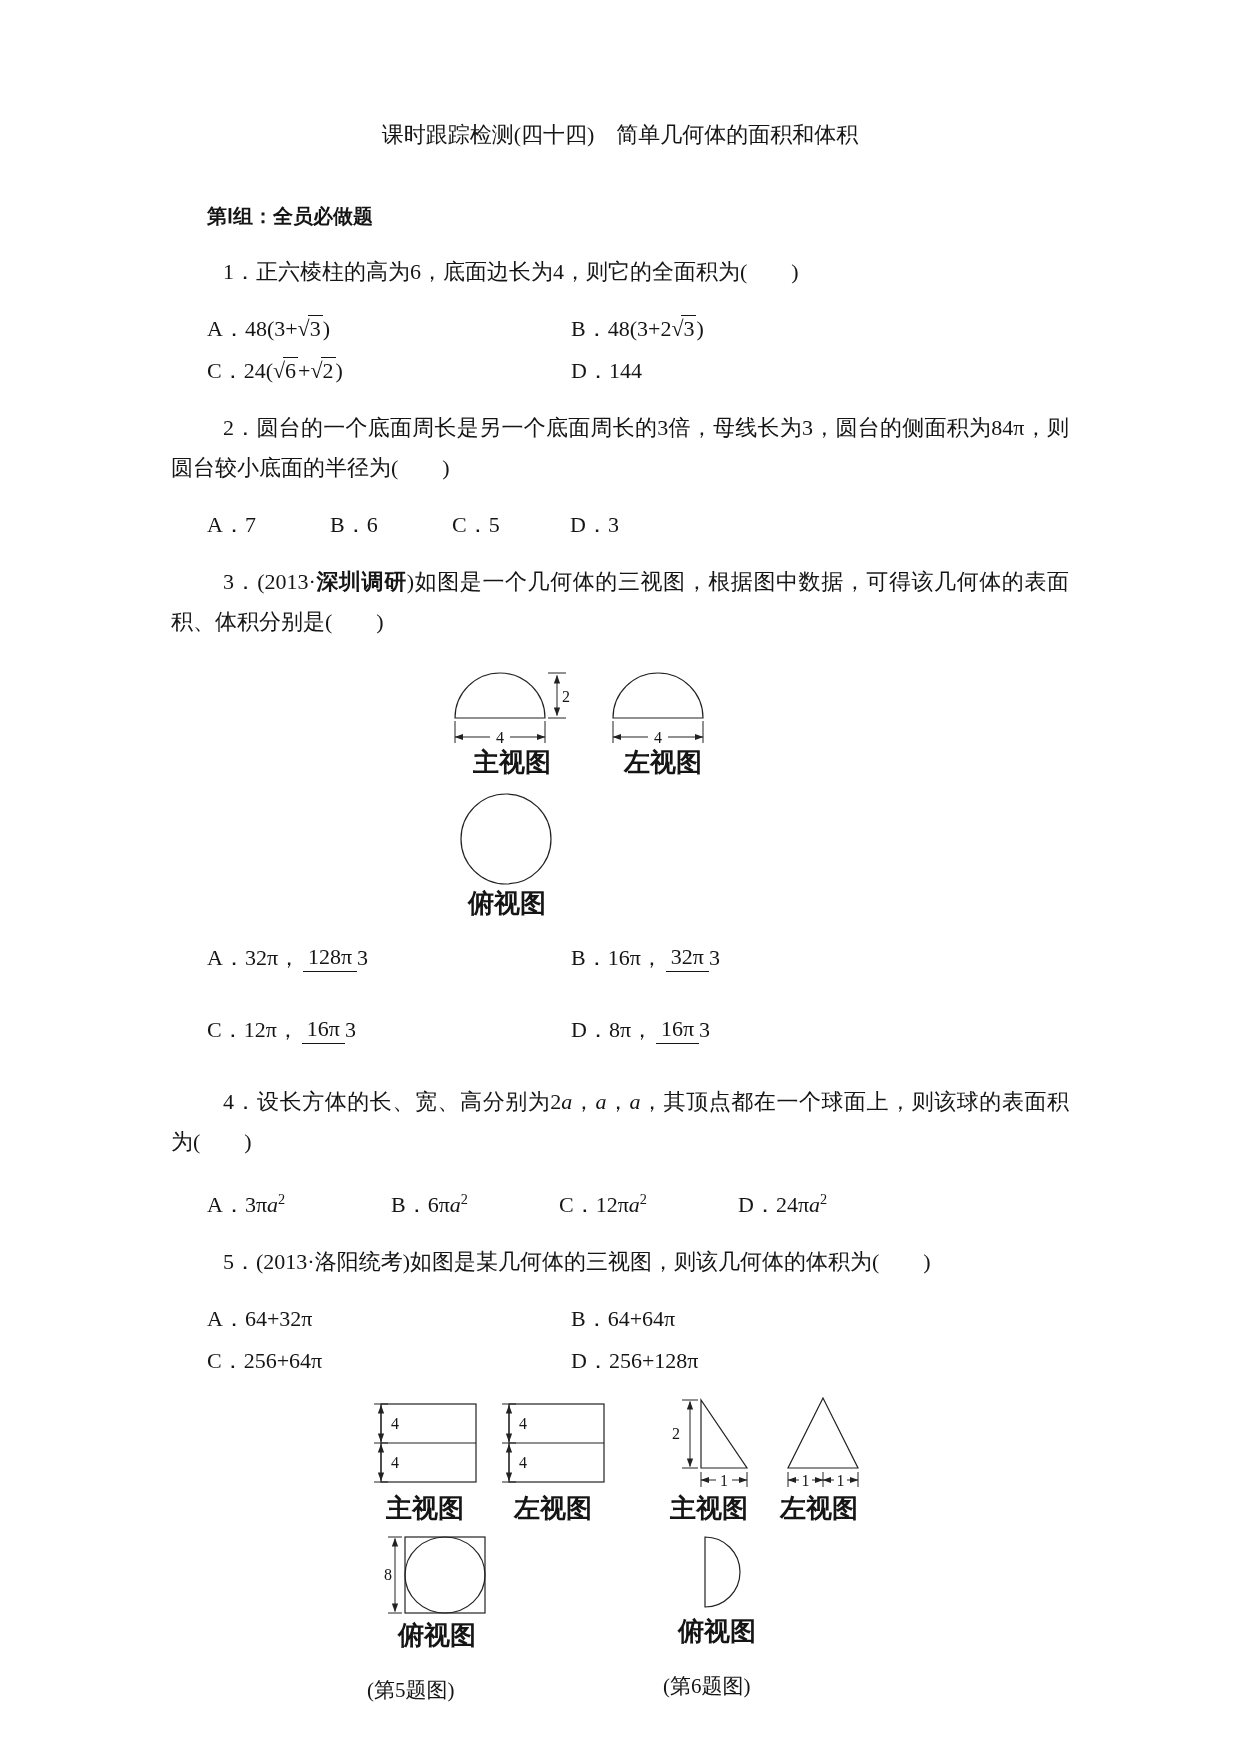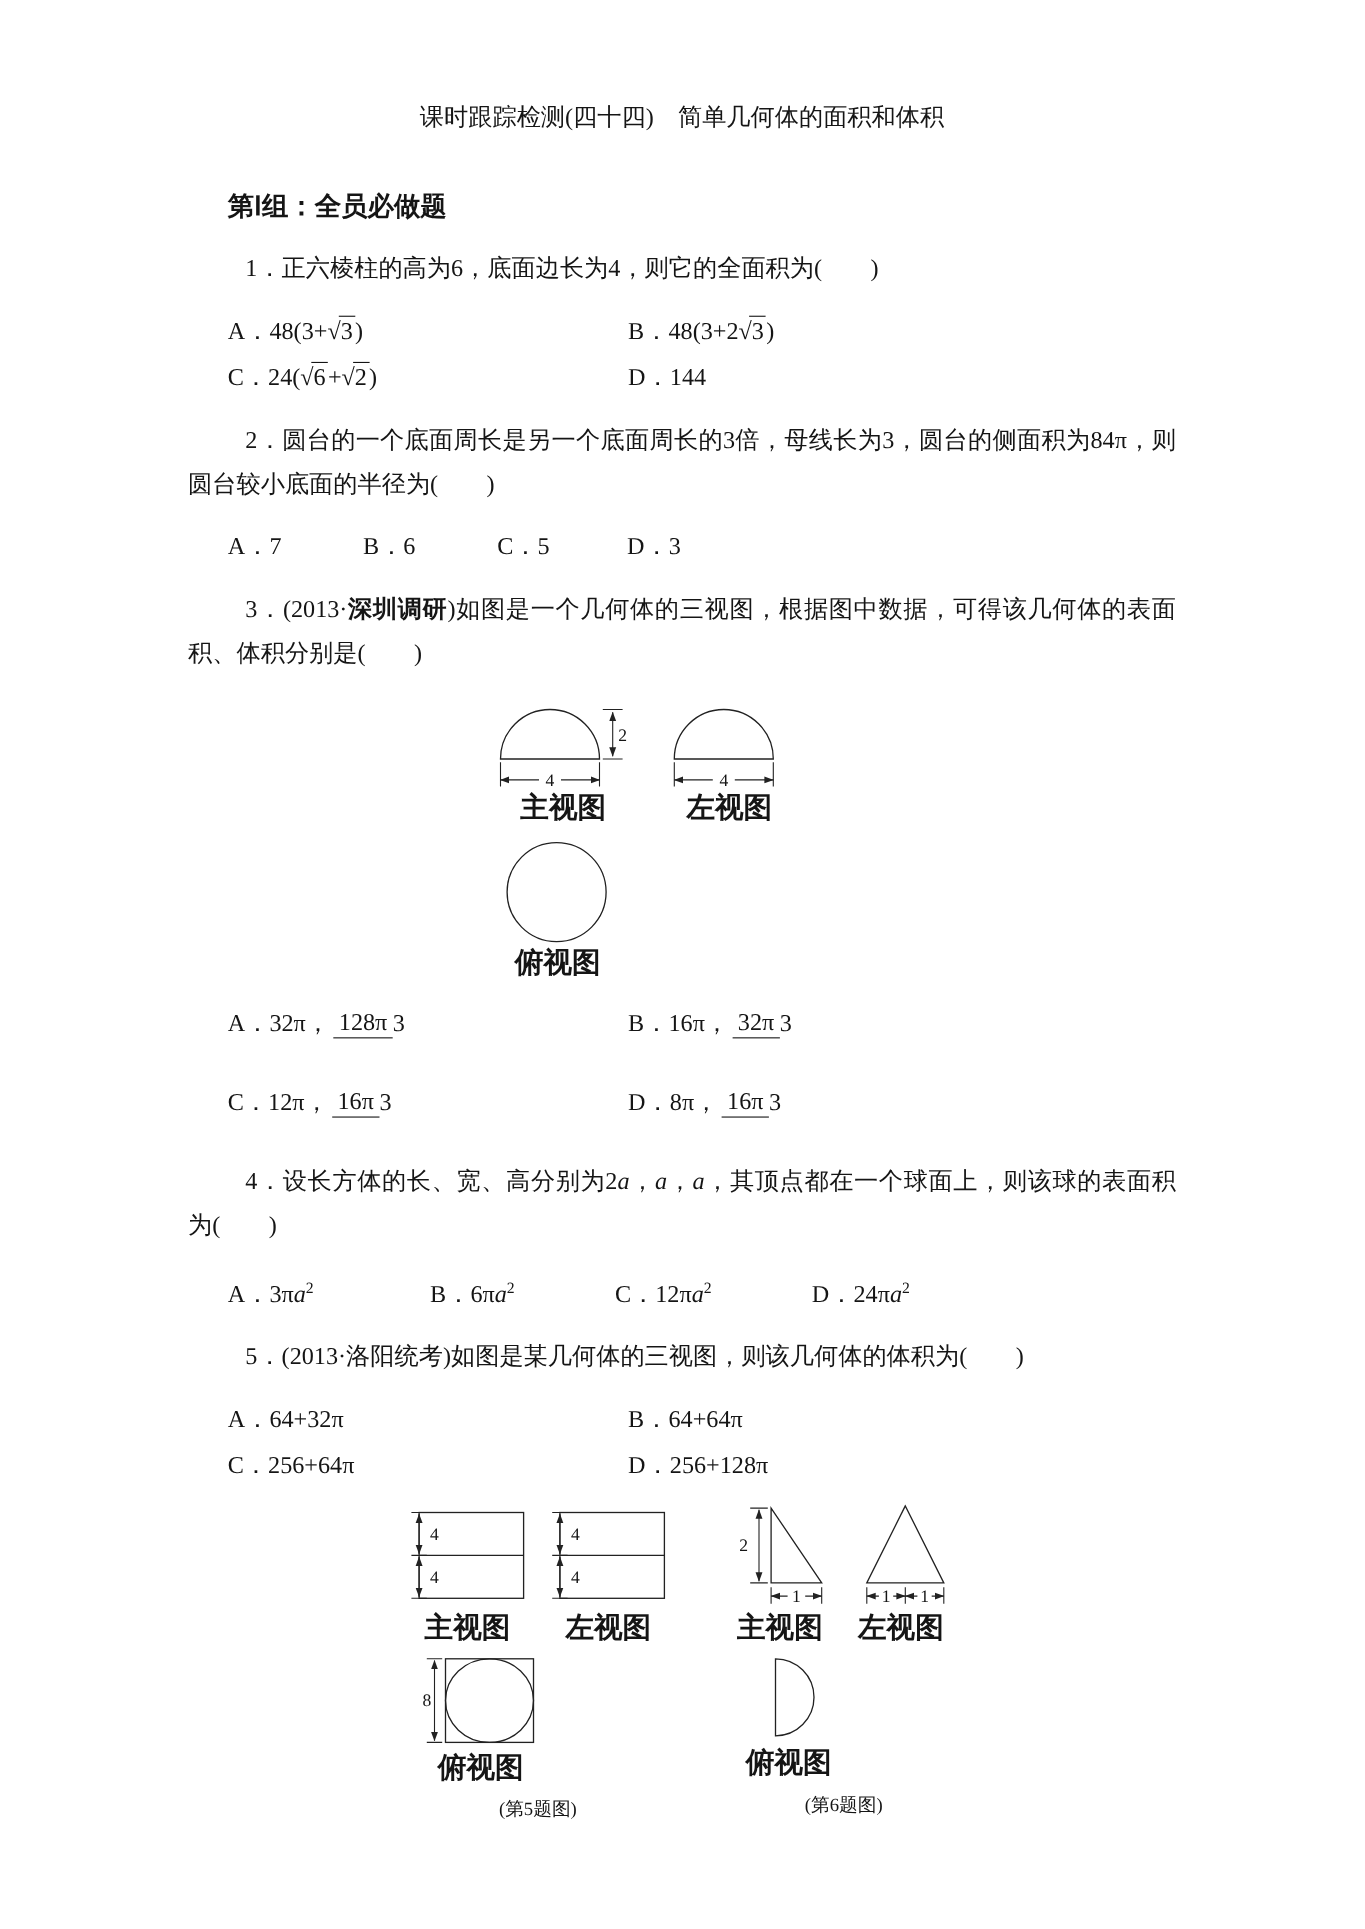--- a/index.html
+++ b/index.html
@@ -5,30 +5,30 @@
   * { box-sizing: border-box; }
   html, body { margin: 0; padding: 0; }
   body {
     width: 1241px;
     min-height: 1754px;
     background: #ffffff;
     color: #151515;
     font-family: "Liberation Serif", "DejaVu Serif", serif;
     font-size: 22px;
   }
-  .page { padding: 92px 156px 40px 155px; }
+  .page { padding: 120px 156px 40px 155px; }
 
   .title {
     font-size: 22px;
     font-weight: normal;
     text-align: center;
     margin: 0 0 46px 0;
   }
   .section {
-    font-size: 24px;
+    font-size: 20px;
     font-family: Liberation Sans, sans-serif;
     font-weight: bold;
     margin: 0 0 8px 0;
     padding-left: 52px;
     line-height: 40px;
   }
   .stem {
     margin: 16px;
     line-height: 40px;
     text-indent: 52px;
@@ -65,21 +65,21 @@
   .fig-svg .shape { fill: none; stroke: #222; stroke-width: 1.2; }
   .fig-svg line { stroke: #222; stroke-width: 1; }
   .fig-svg text { font-size: 16px; font-family: "Liberation Serif", "DejaVu Serif", serif; fill: #151515; }
 
   .figs-bottom { display: flex; gap: 52px; margin: 10px 0 0 212px; }
   .fgroup { display: flex; flex-direction: column; }
   .frow { display: flex; gap: 12px; }
   .frow2 { margin-top: 10px; }
   .indent5 { margin-left: 14px; }
   .indent6 { margin-left: 8px; }
-  .caption { font-size: 17px; text-align: center; margin-top: 12px; line-height: 28px; }
+  .caption { font-size: 21px; text-align: left; margin-top: 28px; line-height: 28px; }
 </style>
 </head>
 <body>
 
 <svg width="0" height="0" style="position:absolute" aria-hidden="true">
   <defs>
     <marker id="arrow" viewBox="0 0 10 10" refX="9" refY="5" markerWidth="9" markerHeight="9" orient="auto-start-reverse" markerUnits="userSpaceOnUse">
       <path d="M0,1.5 L9.5,5 L0,8.5 Z" fill="#222"></path>
     </marker>
   </defs>

